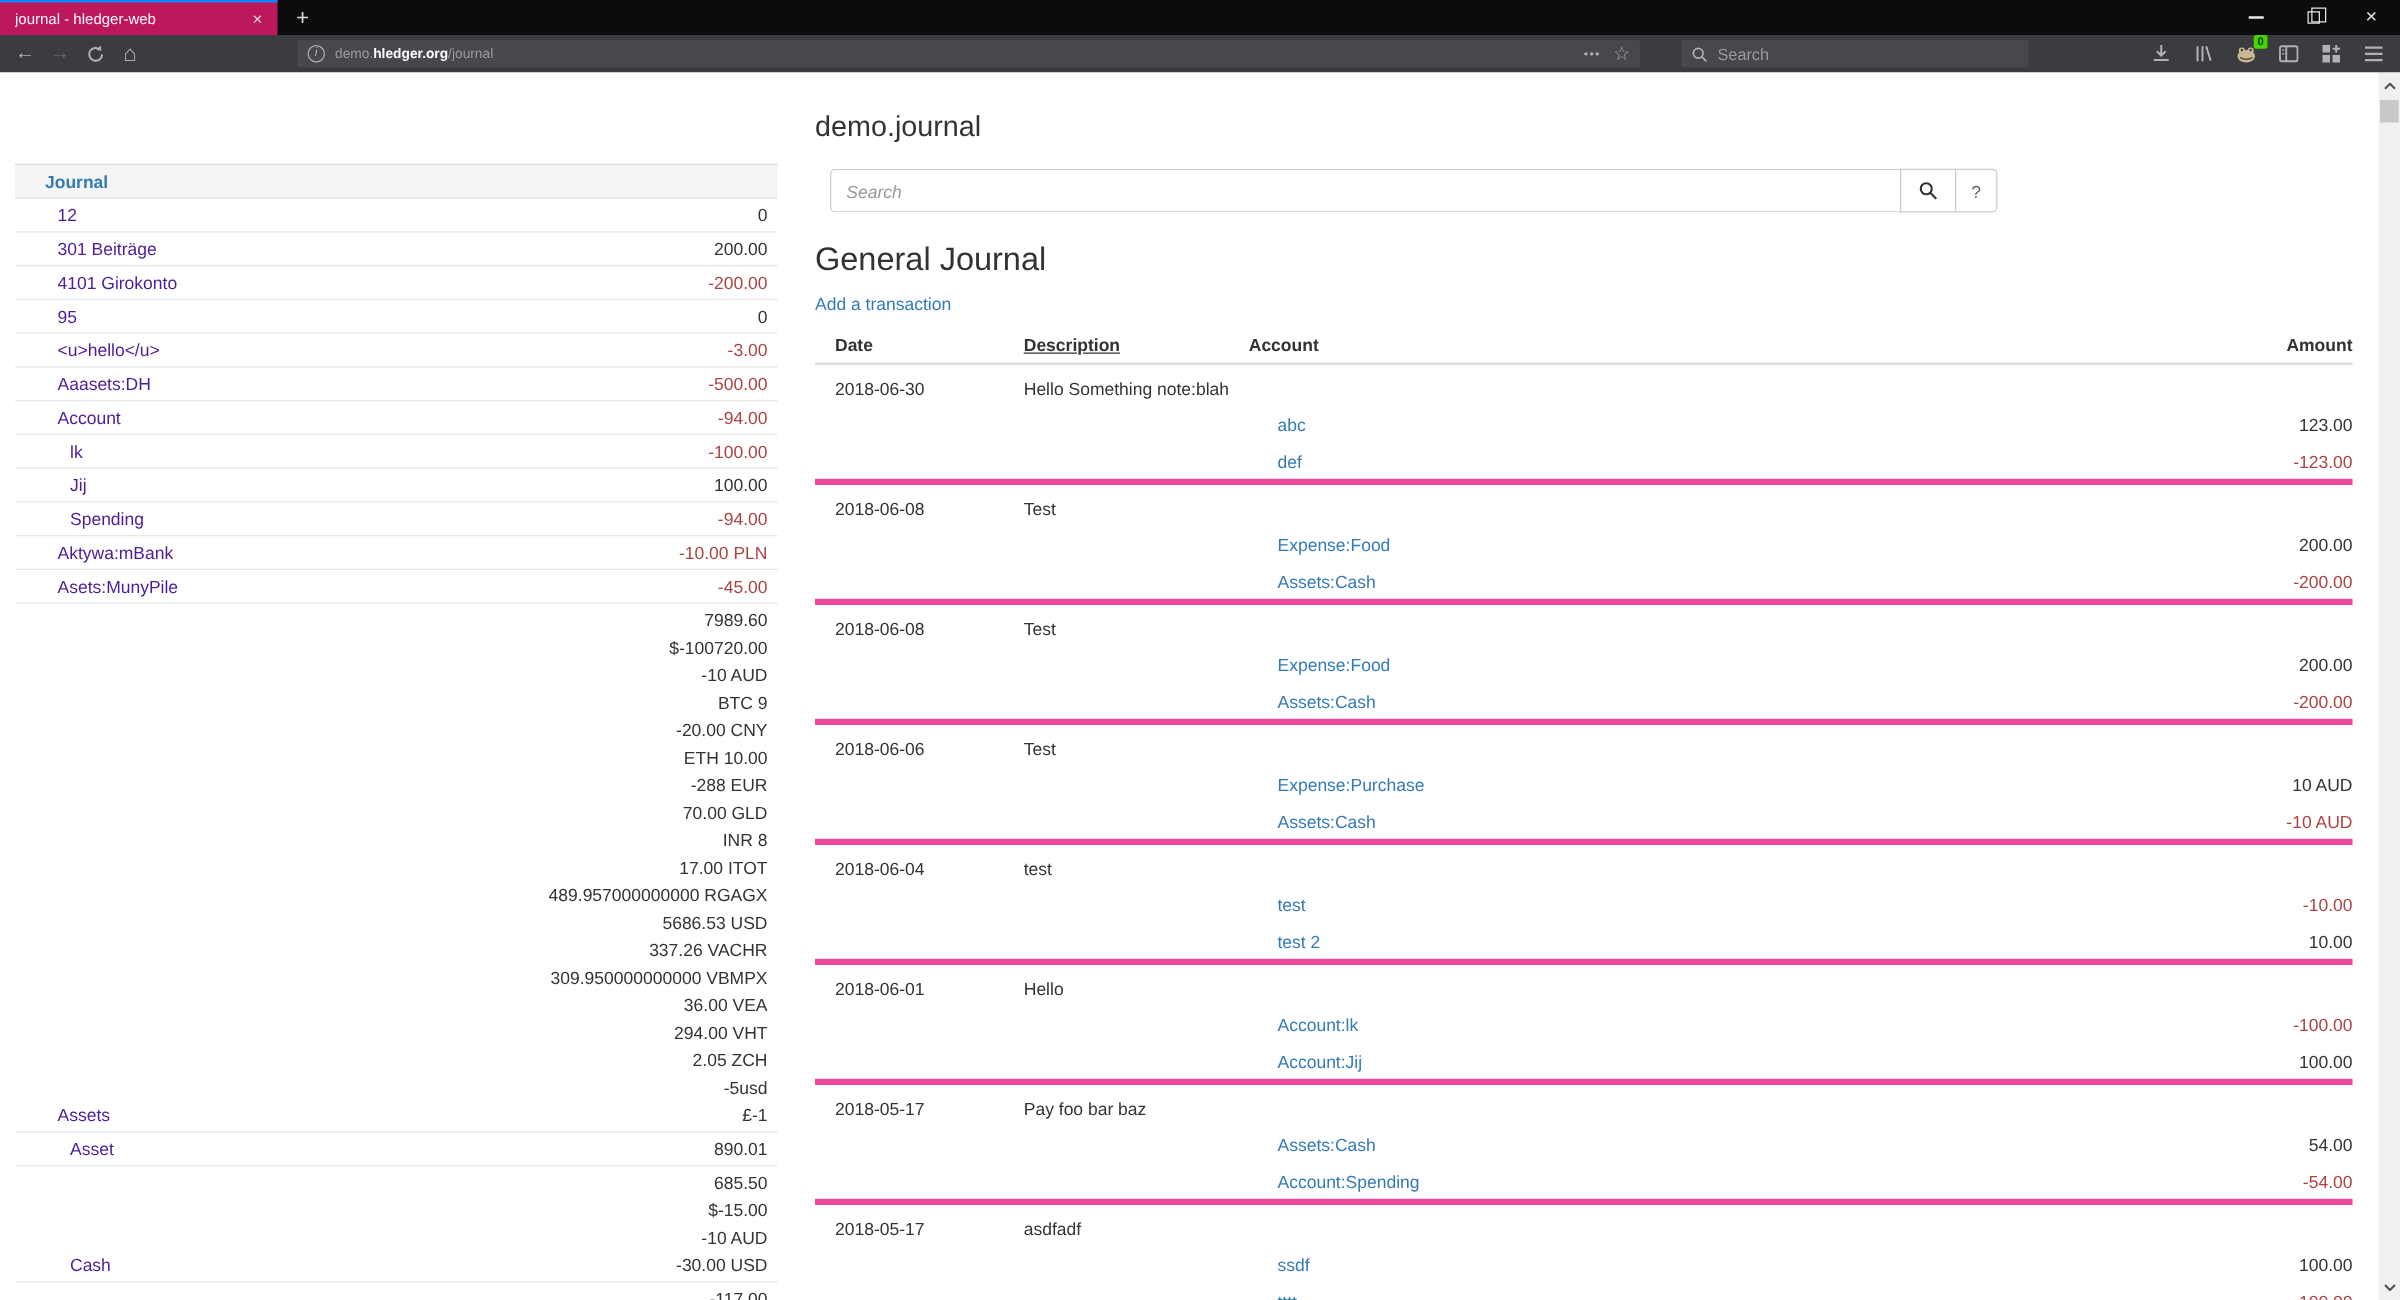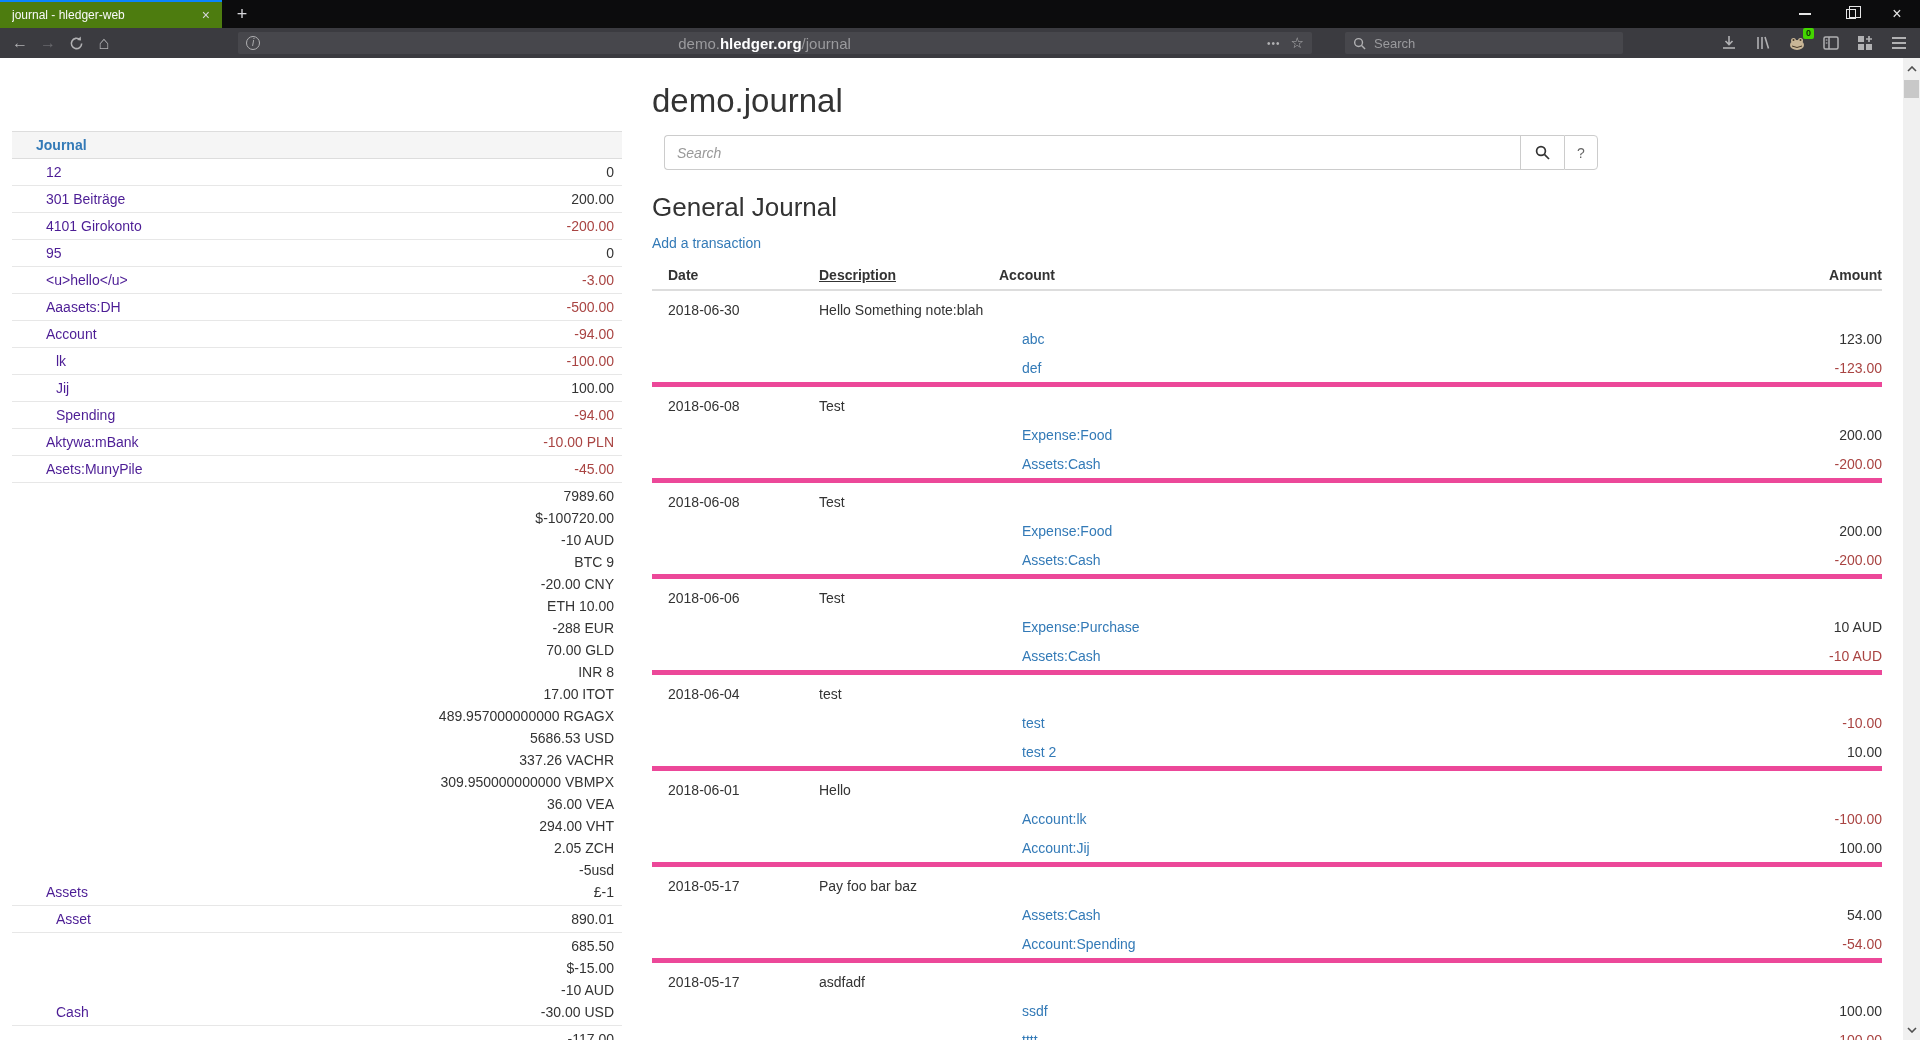--- a/index.html
+++ b/index.html
@@ -1,21 +1,21 @@
 <!DOCTYPE html>
 <html><head>
 <meta charset="utf-8">
 <style>
   * { box-sizing: border-box; margin: 0; padding: 0; }
   html,body { width:1920px; height:1040px; overflow:hidden; background:#fff;
               font-family:"Liberation Sans", sans-serif; }
 
   
   .tabbar { position:absolute; left:0; top:0; width:1920px; height:28px; background:#0c0c0d; }
-  .tab { position:absolute; left:0; top:0; width:222px; height:28px; background:#4d7c0f;
+  .tab { position:absolute; left:0; top:0; width:222px; height:28px; background:#be185d;
          border-top:2px solid #0a84ff; display:flex; align-items:center; padding:0 8px 0 12px; }
   .tab-title { color:#f9f9fa; font-size:12px; flex:1; white-space:nowrap; overflow:hidden; }
   .tab-close { color:#d7d7db; font-size:14px; line-height:14px; padding:0 4px; cursor:default; }
   .newtab { position:absolute; left:230px; top:3px; color:#d7d7db; font-size:18px; width:24px; height:24px;
             text-align:center; line-height:22px; }
   .winctl { position:absolute; top:0; height:28px; width:46px; display:flex; align-items:center; justify-content:center; }
   .winctl.min { left:1782px; } .winctl.max { left:1828px; } .winctl.close { left:1874px; }
   .minbar { width:12px; height:2px; background:#e6e6e6; }
   .maxbox { width:10px; height:10px; border:1.5px solid #e6e6e6; position:relative; background:transparent; }
   .maxbox:before { content:""; position:absolute; left:2px; top:-4px; width:10px; height:10px; border:1.5px solid #e6e6e6; }
@@ -24,21 +24,21 @@
   .toolbar { position:absolute; left:0; top:28px; width:1920px; height:30px; background:#3b3b40;
              display:flex; align-items:center; }
   .navbtn { width:28px; height:26px; display:flex; align-items:center; justify-content:center;
             color:#b1b1b3; font-size:16px; }
   .navbtn.disabled { color:#69696d; }
   .navbtn svg { display:block; }
   .urlbar { position:absolute; left:238px; top:4px; width:1074px; height:22px; background:#47474c;
             border-radius:2px; display:flex; align-items:center; padding:0 8px; }
   .info-i { width:14px; height:14px; border:1px solid #b1b1b3; border-radius:50%; color:#b1b1b3;
             font-size:10px; line-height:12px; text-align:center; font-style:italic; margin-right:8px; flex:none; }
-  .urltext { font-size:15px; color:#9b9b9e; flex:1; white-space:nowrap; overflow:hidden;text-align:center; }
+  .urltext { font-size:11px; color:#9b9b9e; flex:1; white-space:nowrap; overflow:hidden; }
   .urltext .host { color:#fdfdfe; font-weight:bold; }
   .pagedots { color:#b1b1b3; font-size:10px; letter-spacing:1px; margin:0 10px 0 6px; }
   .star { color:#b1b1b3; font-size:15px; }
   .searchbar { position:absolute; left:1345px; top:4px; width:278px; height:22px; background:#47474c;
                border-radius:2px; display:flex; align-items:center; padding:0 8px; }
   .searchbar .ph { color:#9b9b9e; font-size:13px; margin-left:8px; }
   .tb-icons { position:absolute; right:10px; top:0; height:30px; display:flex; align-items:center; gap:12px; }
   .tb-icon { width:22px; height:22px; display:flex; align-items:center; justify-content:center; position:relative; }
   .badge { position:absolute; right:-6px; top:-4px; background:#44d600; color:#0c3000; font-size:9px;
            font-weight:bold; padding:0 3px; border-radius:2px; line-height:11px; }
@@ -52,21 +52,21 @@
                padding:3px 8px 3px 24px; line-height:20px; }
   .side-head a { color:#337ab7; font-weight:bold; text-decoration:none; }
   .side-row { display:flex; align-items:flex-end; border-bottom:1px solid #e7e7e7; padding:2px 8px 2px 34px; }
   .side-row .nm { white-space:nowrap; line-height:22px; color:#4c1d95; text-decoration:none; }
   .side-row.ind .nm { padding-left:10px; }
   .side-row .amts { margin-left:auto; text-align:right; line-height:22px; white-space:nowrap; }
   .neg { color:#a94442; }
 
   
   .main { position:absolute; left:652px; top:24px; width:1230px; color:#333; }
-  .main h1 { font-size:33px; font-weight:500; color:#333; line-height:38px; }
+  .main h1 { font-size:23px; font-weight:500; color:#333; line-height:38px; }
   .searchform { margin:15px 0 0 12px; display:flex; height:35px; width:934px; }
   .searchform input { flex:1; height:35px; border:1px solid #ccc; border-right:0; border-radius:4px 0 0 4px;
                       padding:0 12px; font-size:14px; font-family:"Liberation Sans",sans-serif; color:#333; }
   .searchform input::placeholder { color:#999; font-style:italic; }
   .btn-addon { height:35px; border:1px solid #ccc; background:#fff; display:flex; align-items:center;
                justify-content:center; }
   .btn-loupe { width:44px; border-right:0; }
   .btn-help { width:34px; border-radius:0 4px 4px 0; color:#666; font-size:14px; }
   .main h2 { margin-top:22px; font-size:26px; font-weight:500; line-height:30px; }
   .addlink { display:inline-block; margin-top:13px; color:#337ab7; font-size:14px; text-decoration:none; }

